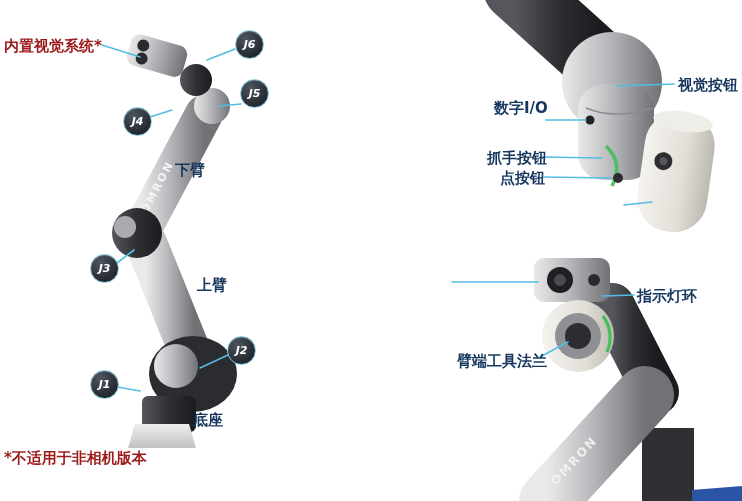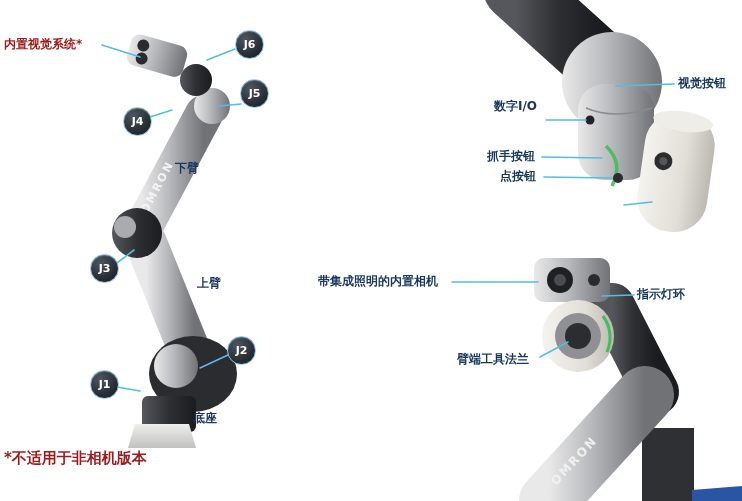--- a/index.html
+++ b/index.html
@@ -12,32 +12,33 @@
     width:742px;height:501px;
     font-family:"DejaVu Sans","Liberation Sans",sans-serif;
     background:#ffffff;
   }
   #canvas{
     position:relative;width:742px;height:501px;
     background:#fff;overflow:hidden;
   }
   #art{position:absolute;left:0;top:0;width:742px;height:501px;display:block}
   .label{
-    position:absolute;font-size:12px;font-weight:700;
+    position:absolute;font-size:15px;font-weight:700;
     color:var(--label_blue);white-space:nowrap;line-height:1.15;
   }
   .label.red{color:var(--red)}
   .label.fn{font-size:15px}
   .badge{
     position:absolute;width:27px;height:27px;border-radius:50%;
     display:flex;align-items:center;justify-content:center;
     font-size:11px;font-weight:700;color:#ffffff;
     background:radial-gradient(circle at 34% 28%, #4d5560, #23272e 72%);
     border:1px solid #86cde8;
     box-shadow:inset 0 1px 1px rgba(255,255,255,.22);
+    font-style:italic;
   }
 </style>
 </head>
 <body>
 
 <div id="canvas">
 
   <svg id="art" viewBox="0 0 742 501">
     <defs>
       <linearGradient id="gSilver" x1="0" y1="0" x2="1" y2="0">
@@ -161,17 +162,16 @@
   <div class="label" style="left:197px;top:277px">上臂</div>
   <div class="label" style="left:193px;top:412px">底座</div>
 
   <div class="label red fn" style="left:4px;top:450px">*不适用于非相机版本</div>
 
   <div class="label" style="left:678px;top:77px">视觉按钮</div>
   <div class="label" style="left:494px;top:100px">数字I/O</div>
   <div class="label" style="left:487px;top:150px">抓手按钮</div>
   <div class="label" style="left:500px;top:170px">点按钮</div>
 
-  <div class="label" style="left:318px;top:275px">带集成照明的内置相机</div>
   <div class="label" style="left:637px;top:288px">指示灯环</div>
   <div class="label" style="left:457px;top:353px">臂端工具法兰</div>
 
 </div>
 
 </body></html>

